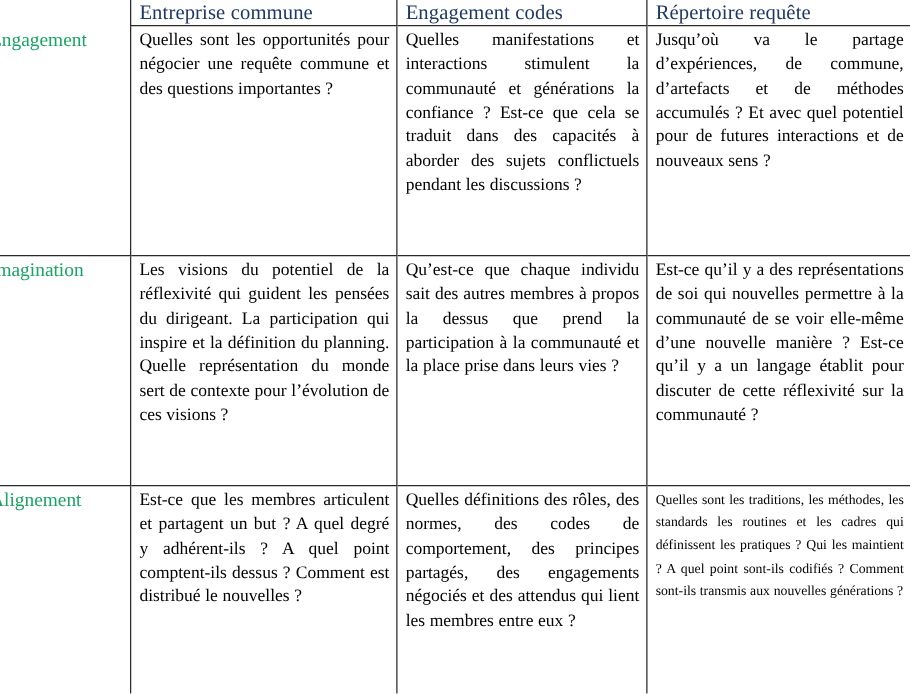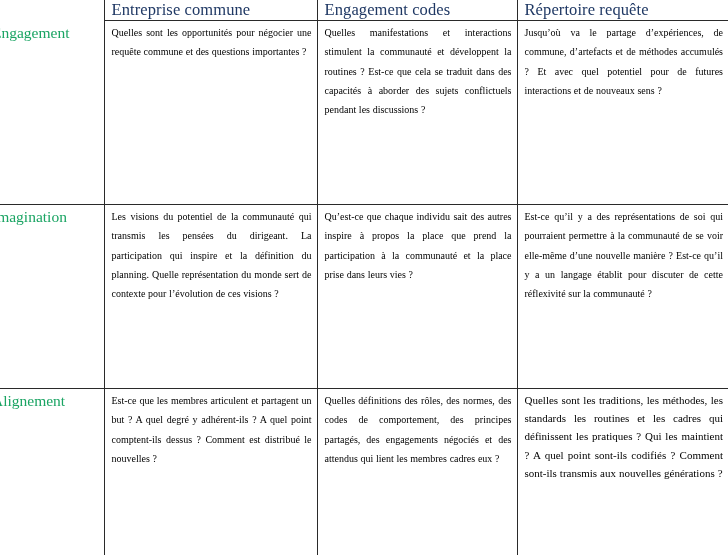--- a/index.html
+++ b/index.html
@@ -78,21 +78,21 @@
   }
   .label-text {
     color: #1aa463;
     font-size: 15.5px;
     line-height: 19px;
     white-space: nowrap;
     text-align: left;
   }
 
   .cell-text {
-    font-size: 10px;
+    font-size: 14px;
     line-height: 19.35px;
     text-align: justify;
     text-justify: inter-word;
     hyphens: none;
     word-spacing: 0.2px;
   }
   .cell-text.small {
     font-size: 11px;
     line-height: 18.2px;
   }
@@ -135,51 +135,51 @@
 
     <tbody>
       <tr class="row-engagement">
         <td class="row-label">
           <div class="label-text">Engagement</div>
         </td>
         <td>
           <div class="cell-text">Quelles sont les opportunités pour négocier une requête commune et des questions importantes ?</div>
         </td>
         <td>
-          <div class="cell-text">Quelles manifestations et interactions stimulent la communauté et développent la routines ? Est-ce que cela se traduit dans des capacités à aborder des sujets conflictuels pendant les discussions ?</div>
+          <div class="cell-text">Quelles manifestations et interactions stimulent la communauté et générations la confiance ? Est-ce que cela se traduit dans des capacités à aborder des sujets conflictuels pendant les discussions ?</div>
         </td>
         <td>
           <div class="cell-text">Jusqu’où va le partage d’expériences, de commune, d’artefacts et de méthodes accumulés ? Et avec quel potentiel pour de futures interactions et de nouveaux sens ?</div>
         </td>
       </tr>
 
       <tr class="row-imagination">
         <td class="row-label">
           <div class="label-text">Imagination</div>
         </td>
         <td>
-          <div class="cell-text">Les visions du potentiel de la communauté qui transmis les pensées du dirigeant. La participation qui inspire et la définition du planning. Quelle représentation du monde sert de contexte pour l’évolution de ces visions ?</div>
+          <div class="cell-text">Les visions du potentiel de la réflexivité qui guident les pensées du dirigeant. La participation qui inspire et la définition du planning. Quelle représentation du monde sert de contexte pour l’évolution de ces visions ?</div>
         </td>
         <td>
-          <div class="cell-text">Qu’est-ce que chaque individu sait des autres inspire à propos la place que prend la participation à la communauté et la place prise dans leurs vies ?</div>
+          <div class="cell-text">Qu’est-ce que chaque individu sait des autres membres à propos la dessus que prend la participation à la communauté et la place prise dans leurs vies ?</div>
         </td>
         <td>
-          <div class="cell-text">Est-ce qu’il y a des représentations de soi qui pourraient permettre à la communauté de se voir elle-même d’une nouvelle manière ? Est-ce qu’il y a un langage établit pour discuter de cette réflexivité sur la communauté ?</div>
+          <div class="cell-text">Est-ce qu’il y a des représentations de soi qui nouvelles permettre à la communauté de se voir elle-même d’une nouvelle manière ? Est-ce qu’il y a un langage établit pour discuter de cette réflexivité sur la communauté ?</div>
         </td>
       </tr>
 
       <tr class="row-alignement">
         <td class="row-label">
           <div class="label-text">Alignement</div>
         </td>
         <td>
           <div class="cell-text">Est-ce que les membres articulent et partagent un but ? A quel degré y adhérent-ils ? A quel point comptent-ils dessus ? Comment est distribué le nouvelles ?</div>
         </td>
         <td>
-          <div class="cell-text">Quelles définitions des rôles, des normes, des codes de comportement, des principes partagés, des engagements négociés et des attendus qui lient les membres cadres eux ?</div>
+          <div class="cell-text">Quelles définitions des rôles, des normes, des codes de comportement, des principes partagés, des engagements négociés et des attendus qui lient les membres entre eux ?</div>
         </td>
         <td>
           <div class="cell-text small">Quelles sont les traditions, les méthodes, les standards les routines et les cadres qui définissent les pratiques ? Qui les maintient ? A quel point sont-ils codifiés ? Comment sont-ils transmis aux nouvelles générations ?</div>
         </td>
       </tr>
     </tbody>
   </table>
 
 </div>
 

